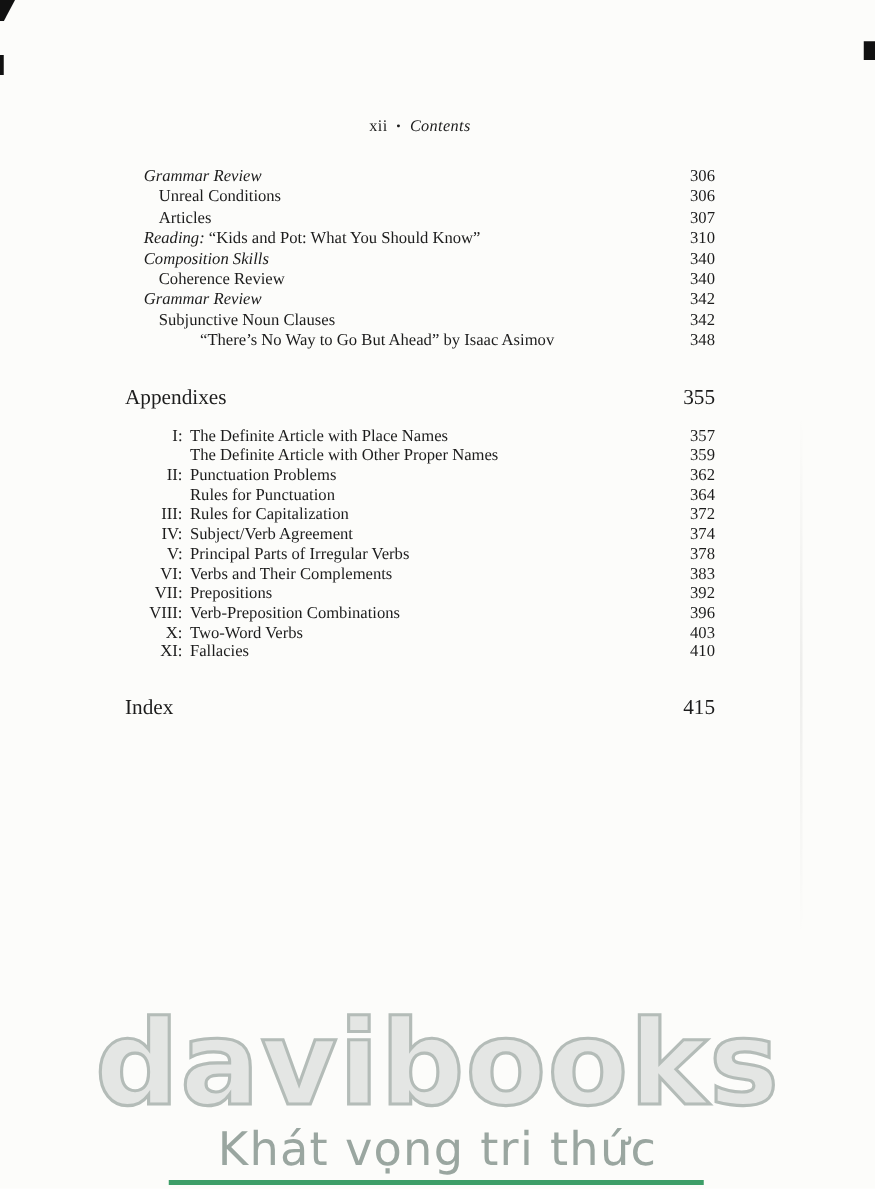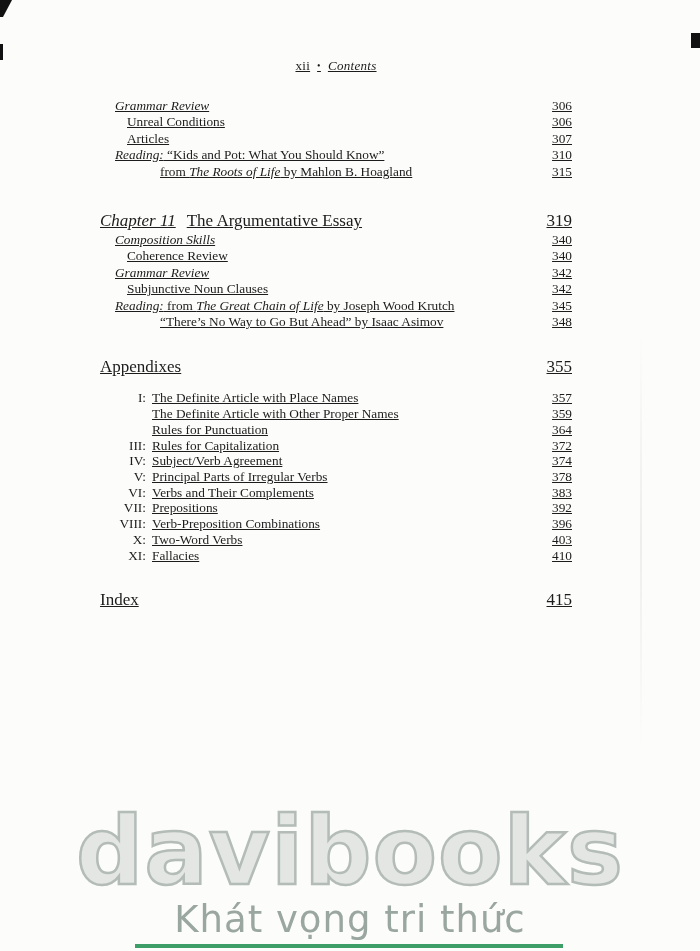--- a/index.html
+++ b/index.html
@@ -8,21 +8,21 @@
   .page {
     position: relative;
     width: 700px;
     height: 951px;
     margin: 0 auto;
     background: var(--paper, #fcfcfa);
     color: var(--text, #1c1c1c);
     font-family: "Liberation Serif", "DejaVu Serif", serif;
     overflow: hidden;
   }
-  .content { padding: 58px 128px 0 100px; text-decoration: underline; }
+  .content { padding: 93px 128px 0 100px; }
 
   
   .header { text-align: center; font-size: 13px; letter-spacing: 0.3px; }
   .header .title { font-style: italic; }
   .header .bullet { font-size: 10px; margin: 0 7px; vertical-align: 1px; }
 
   
   #toc { margin-top: 24px; }
   .row {
     display: flex;
@@ -102,63 +102,55 @@
           <span class="page-num">306</span>
         </div>
         <div class="row entry">
           <span class="left indent-2"><span class="label"><span>Articles</span></span></span>
           <span class="page-num">307</span>
         </div>
         <div class="row entry">
           <span class="left indent-1"><span class="label"><i>Reading:</i><span> “Kids and Pot: What You Should Know”</span></span></span>
           <span class="page-num">310</span>
         </div>
-        <div class="row entry">
-          <span class="left indent-3"><span class="label"><span>from </span><i>The Roots of Life</i><span> by Mahlon B. Hoagland</span></span></span>
-          <span class="page-num">315</span>
-        </div>
-        <div class="row heading" style="margin-top: 30px;">
-          <span class="left"><span class="label"><i>Chapter 11</i><span>The Argumentative Essay</span></span></span>
-          <span class="page-num">319</span>
-        </div>
         <div class="row entry" style="">
           <span class="left indent-1"><span class="label"><i>Composition Skills</i></span></span>
           <span class="page-num">340</span>
         </div>
         <div class="row entry">
           <span class="left indent-2"><span class="label"><span>Coherence Review</span></span></span>
           <span class="page-num">340</span>
         </div>
         <div class="row entry">
           <span class="left indent-1"><span class="label"><i>Grammar Review</i></span></span>
           <span class="page-num">342</span>
         </div>
         <div class="row entry">
           <span class="left indent-2"><span class="label"><span>Subjunctive Noun Clauses</span></span></span>
           <span class="page-num">342</span>
         </div>
         <div class="row entry">
-          <span class="left indent-1"><span class="label"><i>Reading:</i><span> from </span><i>The Great Chain of Life</i><span> by Joseph Wood Krutch</span></span></span>
-          <span class="page-num">345</span>
-        </div>
-        <div class="row entry">
           <span class="left indent-3"><span class="label"><span>“There’s No Way to Go But Ahead” by Isaac Asimov</span></span></span>
           <span class="page-num">348</span>
         </div>
         <div class="row heading" style="margin-top: 26px;">
           <span class="left"><span class="label"><span>Appendixes</span></span></span>
           <span class="page-num">355</span>
         </div>
         <div class="row entry numbered" style="margin-top: 12px;">
           <span class="left"><span class="num">I:</span><span class="label"><span>The Definite Article with Place Names</span></span></span>
           <span class="page-num">357</span>
         </div>
         <div class="row entry numbered">
           <span class="left"><span class="num"></span><span class="label"><span>The Definite Article with Other Proper Names</span></span></span>
           <span class="page-num">359</span>
+        </div>
+        <div class="row entry numbered">
+          <span class="left"><span class="num">II:</span><span class="label"><span>Punctuation Problems</span></span></span>
+          <span class="page-num">362</span>
         </div>
         <div class="row entry numbered">
           <span class="left"><span class="num"></span><span class="label"><span>Rules for Punctuation</span></span></span>
           <span class="page-num">364</span>
         </div>
         <div class="row entry numbered">
           <span class="left"><span class="num">III:</span><span class="label"><span>Rules for Capitalization</span></span></span>
           <span class="page-num">372</span>
         </div>
         <div class="row entry numbered">

